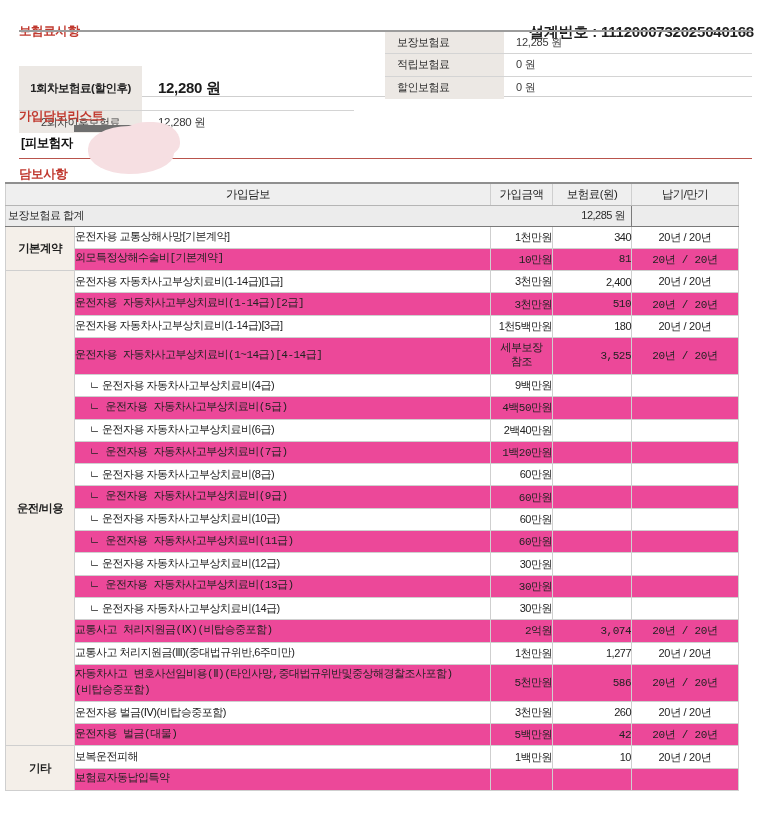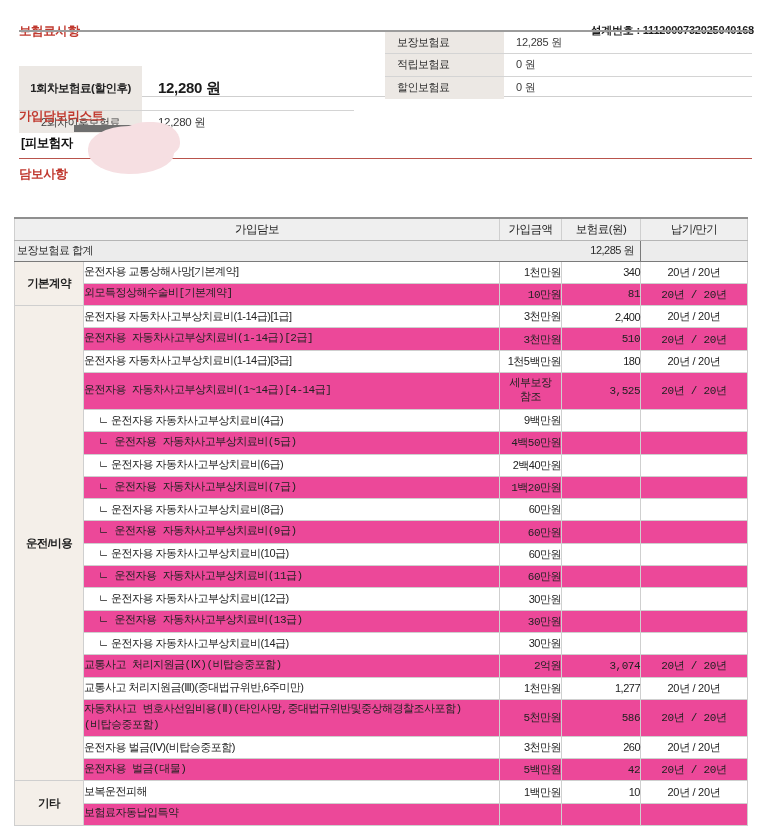--- a/index.html
+++ b/index.html
@@ -26,21 +26,21 @@
   
   .topbar {
     position: absolute;
     left: 0; top: 17px; width: 766px; height: 28px;
   }
   .topbar .sec-head {
     position: absolute; left: 19px; top: 6px;
   }
   .plan-no {
     position: absolute; right: 12px; top: 6px;
-    font-size: 11px; font-weight: bold; color: #1d1d1d;
+    font-size: 15px; font-weight: bold; color: #1d1d1d;
     letter-spacing: -0.2px;
   }
 
   
   .prem-box {
     position: absolute;
     left: 19px; top: 30px;
     width: 733px; height: 67px;
     border-top: 2px solid #9c9c9c;
     border-bottom: 1px solid #cfcfcf;
@@ -111,27 +111,26 @@
     position:absolute;
     background:#6f6f6f;
     pointer-events:none;
   }
 
   
   .dambo-head { position:absolute; left:19px; top:166px; }
 
   table.cov {
     position:absolute;
-    left:14px; top:182px;
+    left:5px; top:182px;
     width:733px;
     border-collapse:collapse;
     table-layout:fixed;
     font-size:11px;
     letter-spacing:-0.5px;
-    margin-top:35px;
   }
   table.cov th, table.cov td {
     border:1px solid #cfcfcf;
     padding:0;
     vertical-align:middle;
   }
   table.cov thead th {
     background:#efefef;
     border-top:2px solid #8f8f8f;
     border-bottom:1px solid #b5b5b5;

